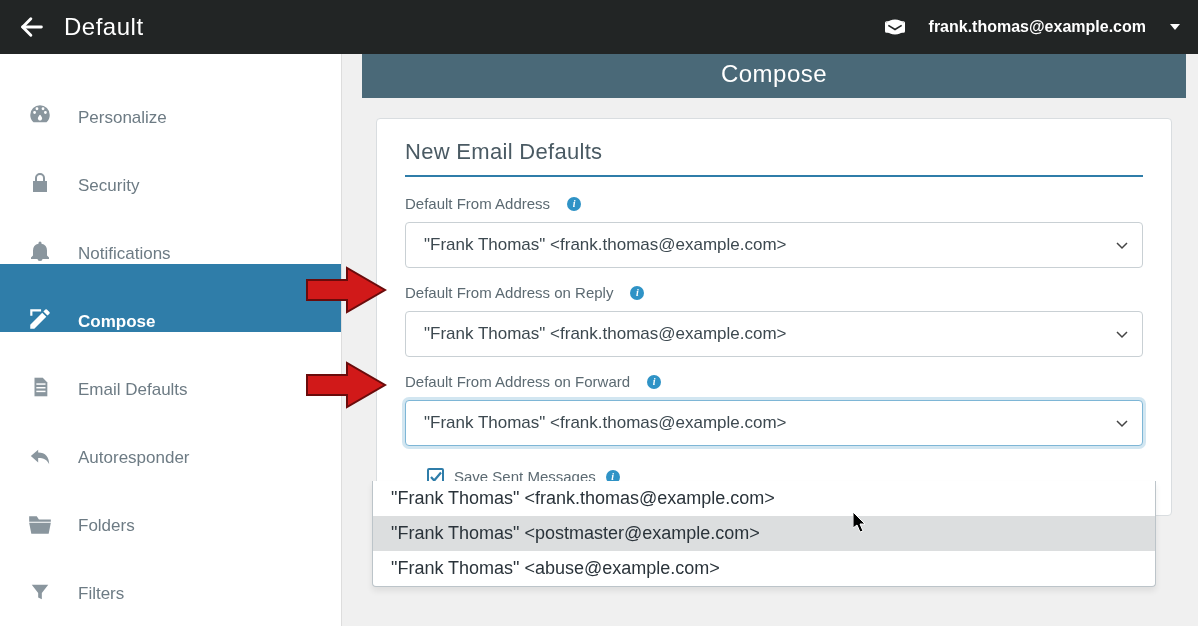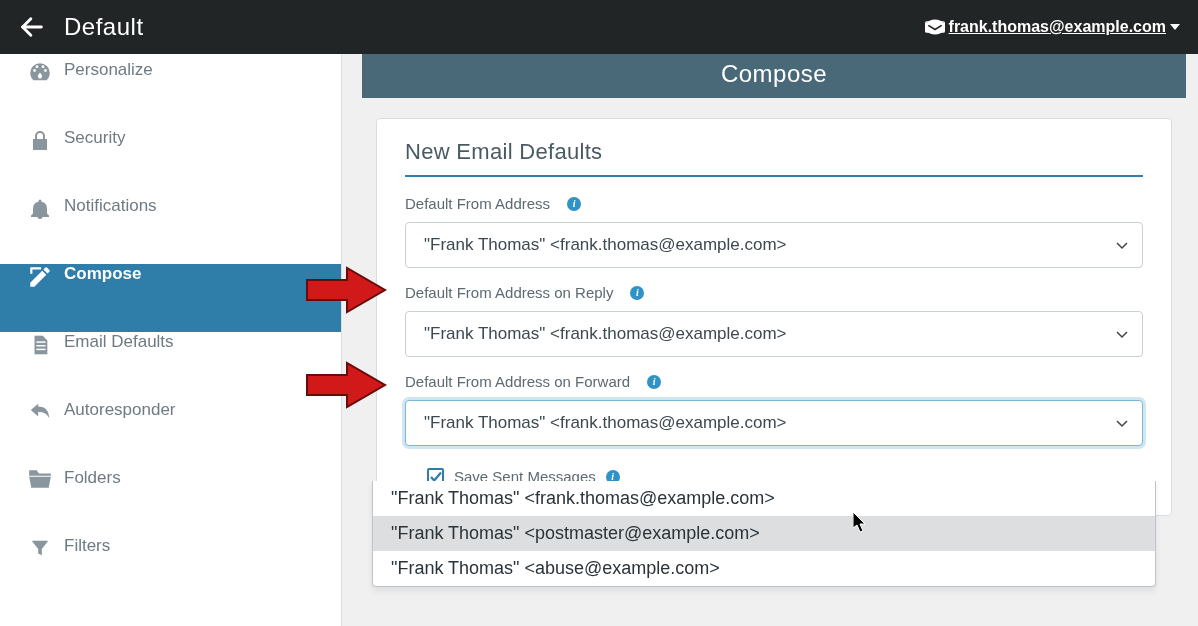--- a/index.html
+++ b/index.html
@@ -27,41 +27,40 @@
   }
   .topbar .title {
     font-size: 24px;
     font-weight: 500;
     letter-spacing: 0.5px;
   }
   .topbar .spacer { flex: 1; }
   .topbar .account {
     display: flex;
     align-items: center;
-    gap: 4px;
+    gap: 24px;
     cursor: pointer;
     font-size: 16px;
     font-weight: 600;
-    text-decoration: underline;
   }
   .content-wrap {
     display: flex;
     height: calc(626px - 54px);
   }
   .sidebar {
     width: 342px;
     background: #fff;
     overflow-y: auto;
     border-right: 1px solid #ddd;
     padding-top: 6px;
   }
   .sidebar-item {
     display: flex;
-    align-items: flex-start;
-    gap: 10px;
+    align-items: flex-end;
+    gap: 24px;
     height: 68px;
     padding: 0 26px;
     color: #6d7b84;
     font-size: 17px;
     cursor: pointer;
   }
   .sidebar-item.active {
     background: #2f7da9;
     color: #fff;
     font-weight: 700;

